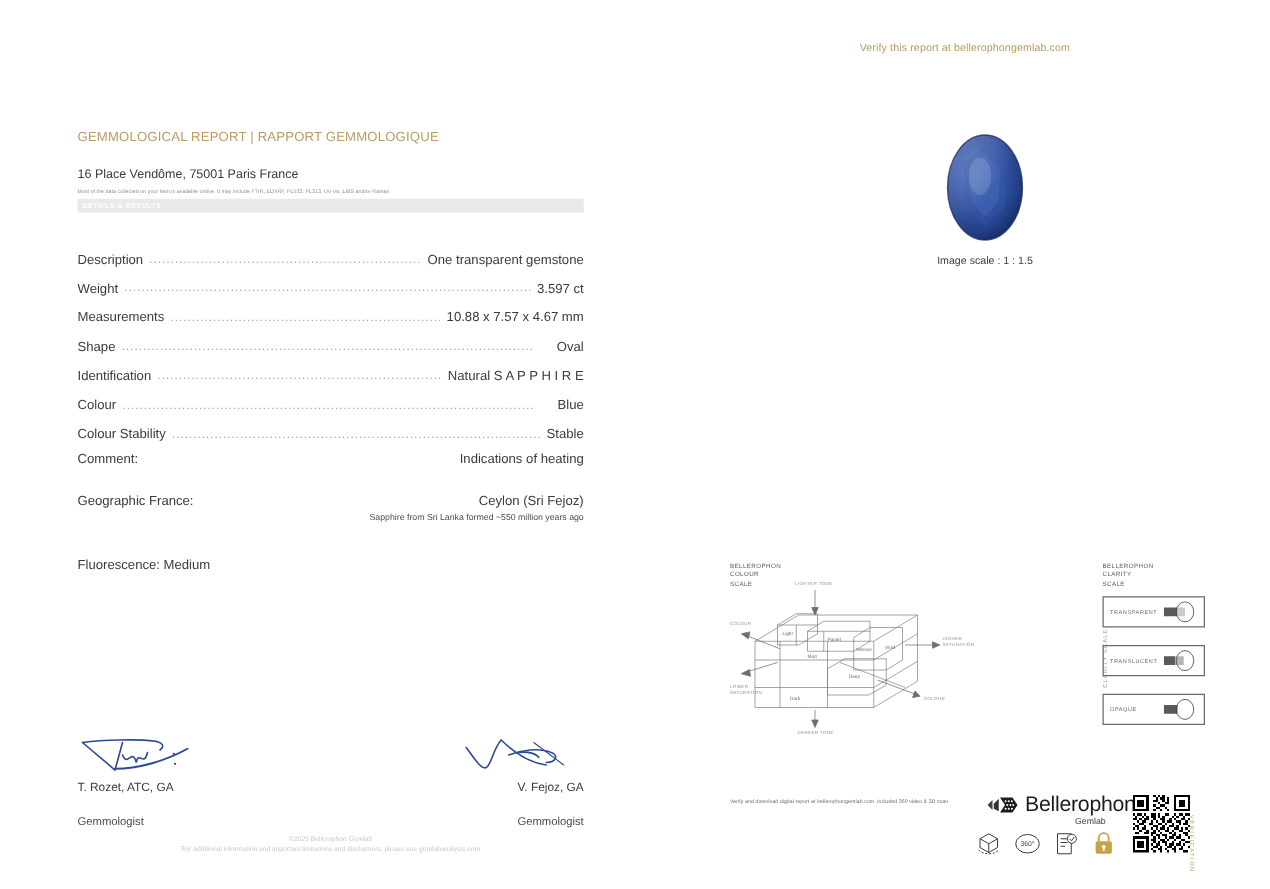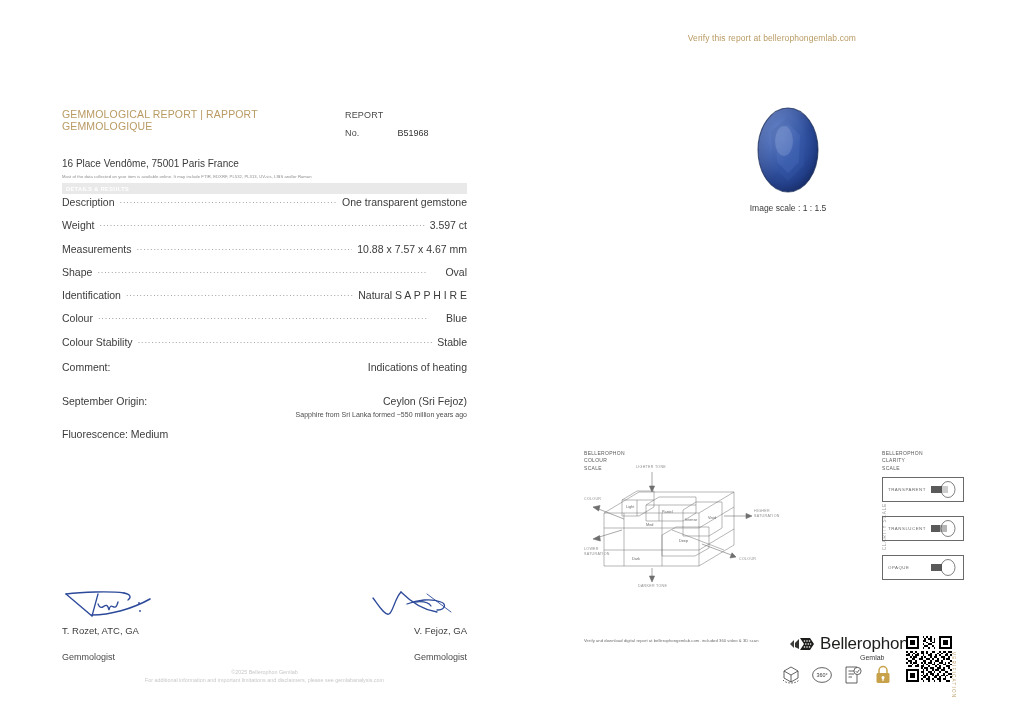--- a/index.html
+++ b/index.html
@@ -57,21 +57,21 @@
     font-size: 5.6px;
     color: #ffffff;
     letter-spacing: .4px;
     font-weight: bold;
   }
 
   
   .details { position: absolute; left: 62px; top: 196px; width: 405px; }
   .drow {
     display: flex;
-    align-items: flex-start;
+    align-items: center;
     height: 23.3px;
     font-size: 10.5px;
     color: #3b3b3b;
     white-space: nowrap;
   }
   .dlabel { flex: 0 0 auto; }
   .ddots {
     flex: 1 1 auto;
     overflow: hidden;
     white-space: nowrap;
@@ -92,21 +92,21 @@
     font-size: 10.5px;
     color: #3b3b3b;
   }
   .origin-row { margin-top: 22px; }
   .origin-note {
     text-align: right;
     font-size: 7px;
     color: #4d4d4d;
     margin-top: 4px;
   }
-  .fluor { margin-top: 10px; font-size: 10.5px; color: #3b3b3b; }
+  .fluor { margin-top: 28px; font-size: 10.5px; color: #3b3b3b; }
 
   
   .gem-area { position: absolute; left: 688px; top: 100px; width: 200px; text-align: center; }
   .gem-wrap { height: 100px; display: flex; align-items: center; justify-content: center; }
   .gem-scale { margin-top: 3px; font-size: 8.5px; color: #3b3b3b; }
 
   
   .sigs { position: absolute; left: 62px; top: 588px; width: 405px; }
   .sig-row { display: flex; justify-content: space-between; }
   .sig-col { width: 180px; }
@@ -191,23 +191,20 @@
 </head>
 <body>
 
 <div class="page">
 
   <div class="verify-top">Verify this report at bellerophongemlab.com</div>
 
   <div class="header">
     <div class="hdr-row">
       <div class="hdr-title">GEMMOLOGICAL REPORT | RAPPORT GEMMOLOGIQUE</div>
-      <div>
-        <span class="hdr-reportlabel">REPORT No.</span><span class="hdr-reportno">B51968</span>
-      </div>
     </div>
     <div class="hdr-address">16 Place Vendôme, 75001 Paris France</div>
     <div class="hdr-fineprint">Most of the data collected on your item is available online. It may include FTIR, EDXRF, PL532, PL313, UV-vis, LIBS and/or Raman</div>
     <div class="details-banner">
       <span>DETAILS &amp; RESULTS</span>
     </div>
   </div>
 
   <div class="details">
     <div class="drow">
@@ -246,21 +243,21 @@
       <span class="dvalue">Stable</span>
     </div>
   </div>
 
   <div class="comment-block">
     <div class="crow">
       <span>Comment:</span>
       <span>Indications of heating</span>
     </div>
     <div class="crow origin-row">
-      <span>September Origin:</span>
+      <span>Geographic France:</span>
       <span>Ceylon (Sri Fejoz)</span>
     </div>
     <div class="origin-note">Sapphire from Sri Lanka formed ~550 million years ago</div>
     <div class="fluor">Fluorescence: Medium</div>
   </div>
 
   <div class="gem-area">
     <div class="gem-wrap">
       <svg width="62" height="86" viewBox="0 0 62 86">
         <defs>

